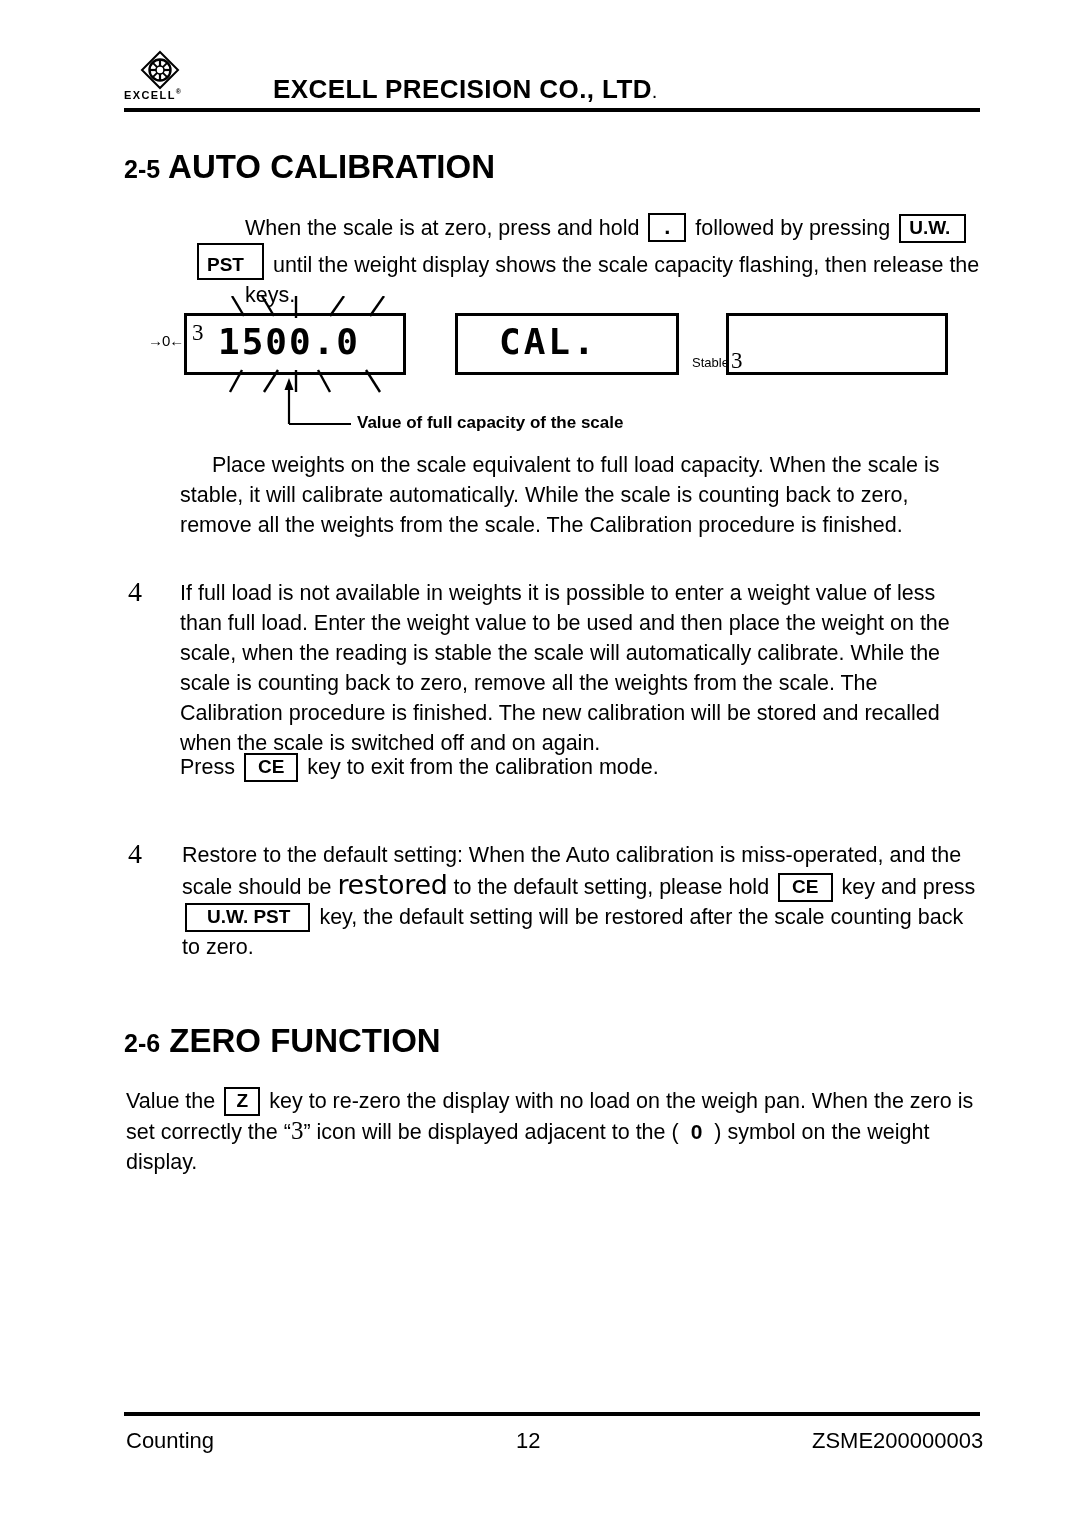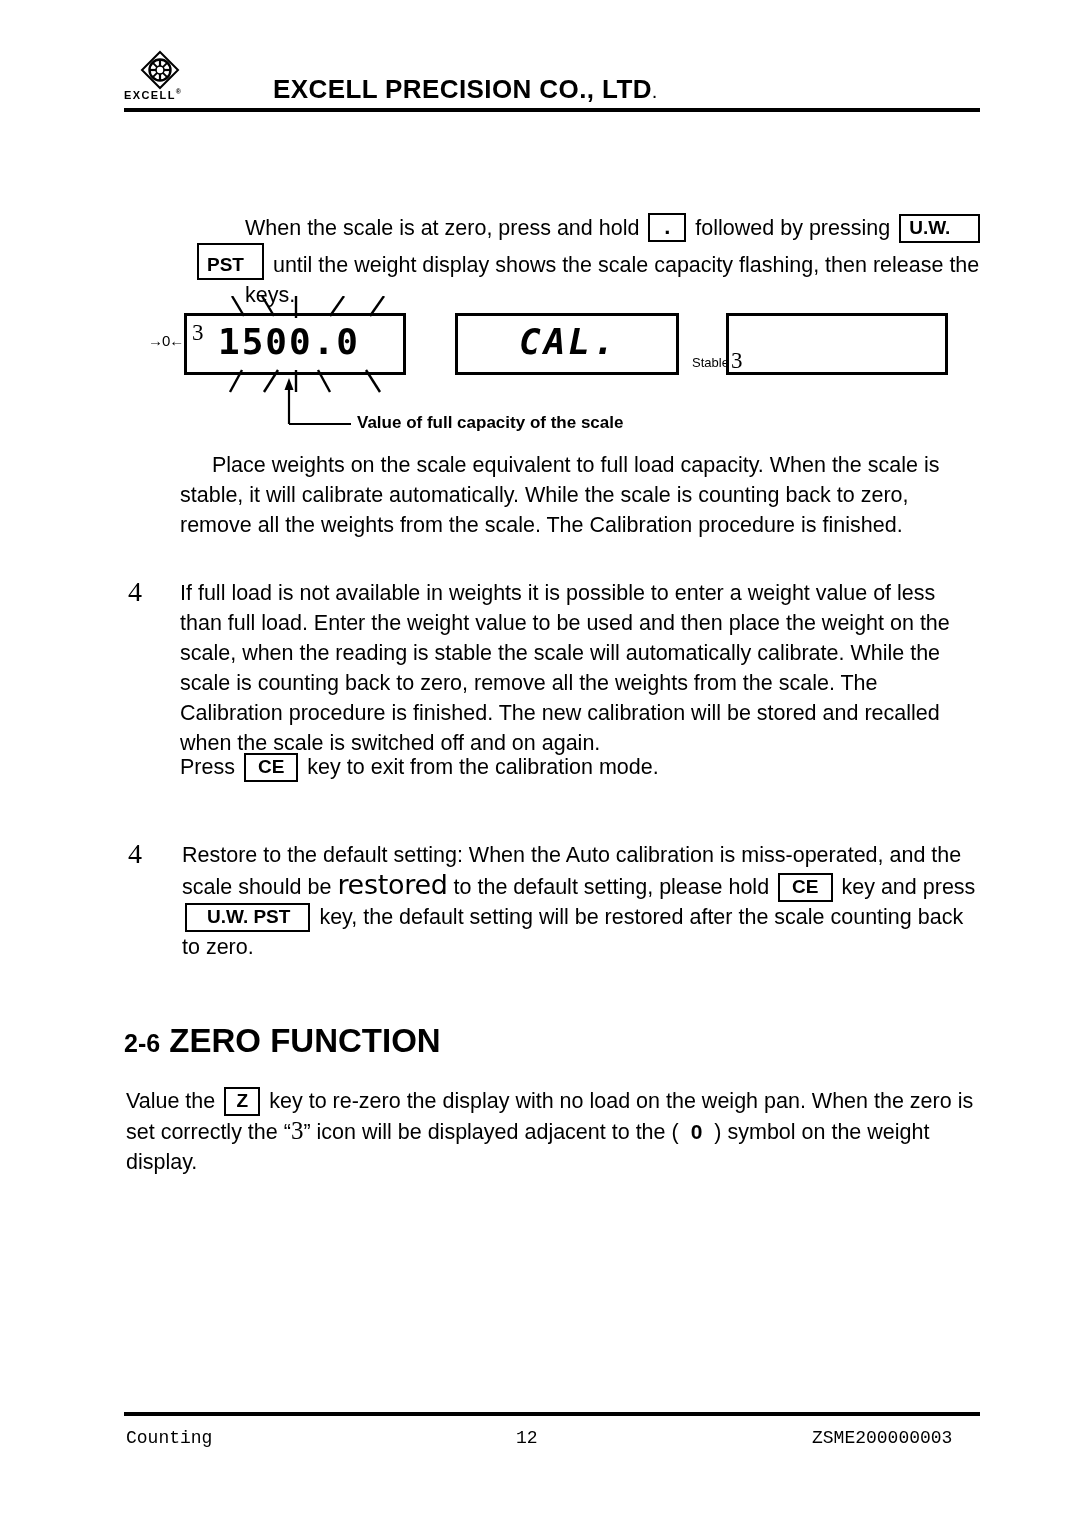--- a/index.html
+++ b/index.html
@@ -113,21 +113,21 @@
     padding: 0px 7px 1px 7px;
     font-weight: bold;
     font-size: 19px;
     line-height: 24px;
     vertical-align: 1px;
     margin: 0 3px;
     background: #fff;
     min-width: 14px;
     text-align: center;
   }
-  .key.wide { padding: 0px 28px 1px 8px; }
+  .key.wide { padding: 0px 14px 1px 8px; }
   .key.dot { font-size: 22px; padding: 0px 10px 1px 10px; }
   .key.pst { padding: 8px 18px 1px 8px; }
   .key.uwpst { padding: 0px 18px 1px 20px; }
   .key.ce { padding: 0px 12px 1px 12px; }
   .key.z { padding: 0px 9px 1px 9px; }
 
   .restored-word {
     font-size: 27px;
     letter-spacing: -0.3px;
     font-family: "DejaVu Sans", sans-serif;
@@ -222,22 +222,21 @@
     position: absolute;
     left: 124px;
     top: 1412px;
     width: 856px;
     height: 4px;
     background: #000;
   }
   .footer-text {
     position: absolute;
     top: 1428px;
-    font-size: 18px;
-    font-family: Liberation Mono, monospace;
+    font-size: 22px;
   }
   #footer-left { left: 126px; }
   #footer-center { left: 516px; }
   #footer-right { left: 812px; }
 </style>
 </head>
 <body>
 
 <div class="page">
 
@@ -251,20 +250,21 @@
         <line x1="12.6" y1="12.6" x2="27.4" y2="27.4" stroke="#000" stroke-width="2"></line>
         <line x1="27.4" y1="12.6" x2="12.6" y2="27.4" stroke="#000" stroke-width="2"></line>
         <circle cx="20" cy="20" r="4" fill="#fff" stroke="#000" stroke-width="1.6"></circle>
       </svg>
       <div class="logo-word"><span>EXCELL</span><span class="logo-reg">®</span></div>
     </div>
     <div class="company-name"><span>EXCELL PRECISION CO., LTD</span><span class="dot">.</span></div>
   </div>
   <div class="header-rule"></div>
 
+  <div class="section-heading" id="heading-25"><span class="num">2-5</span> <span>AUTO CALIBRATION</span></div>
 
   <div class="para" style="left:245px; top:213px; width:740px;">
     <span>When the scale is at zero, press and hold</span>
     <span class="key dot">.</span>
     <span>followed by pressing</span>
     <span class="key wide">U.W.</span><br>
     <span class="key pst" style="margin-left:-48px;">PST</span>
     <span>until the weight display shows the scale capacity flashing, then release the keys.</span>
   </div>
 
@@ -282,21 +282,21 @@
       <line x1="200" y1="0" x2="186" y2="20"></line>
       <line x1="46" y1="96" x2="58" y2="74"></line>
       <line x1="80" y1="96" x2="94" y2="74"></line>
       <line x1="112" y1="96" x2="112" y2="74"></line>
       <line x1="146" y1="96" x2="134" y2="74"></line>
       <line x1="196" y1="96" x2="182" y2="74"></line>
     </g>
   </svg>
 
   <div class="lcd" id="lcd-2"></div>
-  <div class="lcd-digits" id="digits-2" style="left:519px; top:322px;font-style:italic;">CAL.</div>
+  <div class="lcd-digits" id="digits-2" style="left:499px; top:322px;">CAL.</div>
 
   <div class="stable-label">Stable</div>
   <div class="lcd" id="lcd-3"></div>
   <div class="stable-marker" id="stable-3">3</div>
 
   <svg class="callout" viewBox="0 0 120 50">
     <line x1="6" y1="46" x2="68" y2="46" stroke="#000" stroke-width="2.2"></line>
     <line x1="6" y1="46" x2="6" y2="10" stroke="#000" stroke-width="2.2"></line>
     <polygon points="6,0 1.5,12 10.5,12" fill="#000"></polygon>
   </svg>

